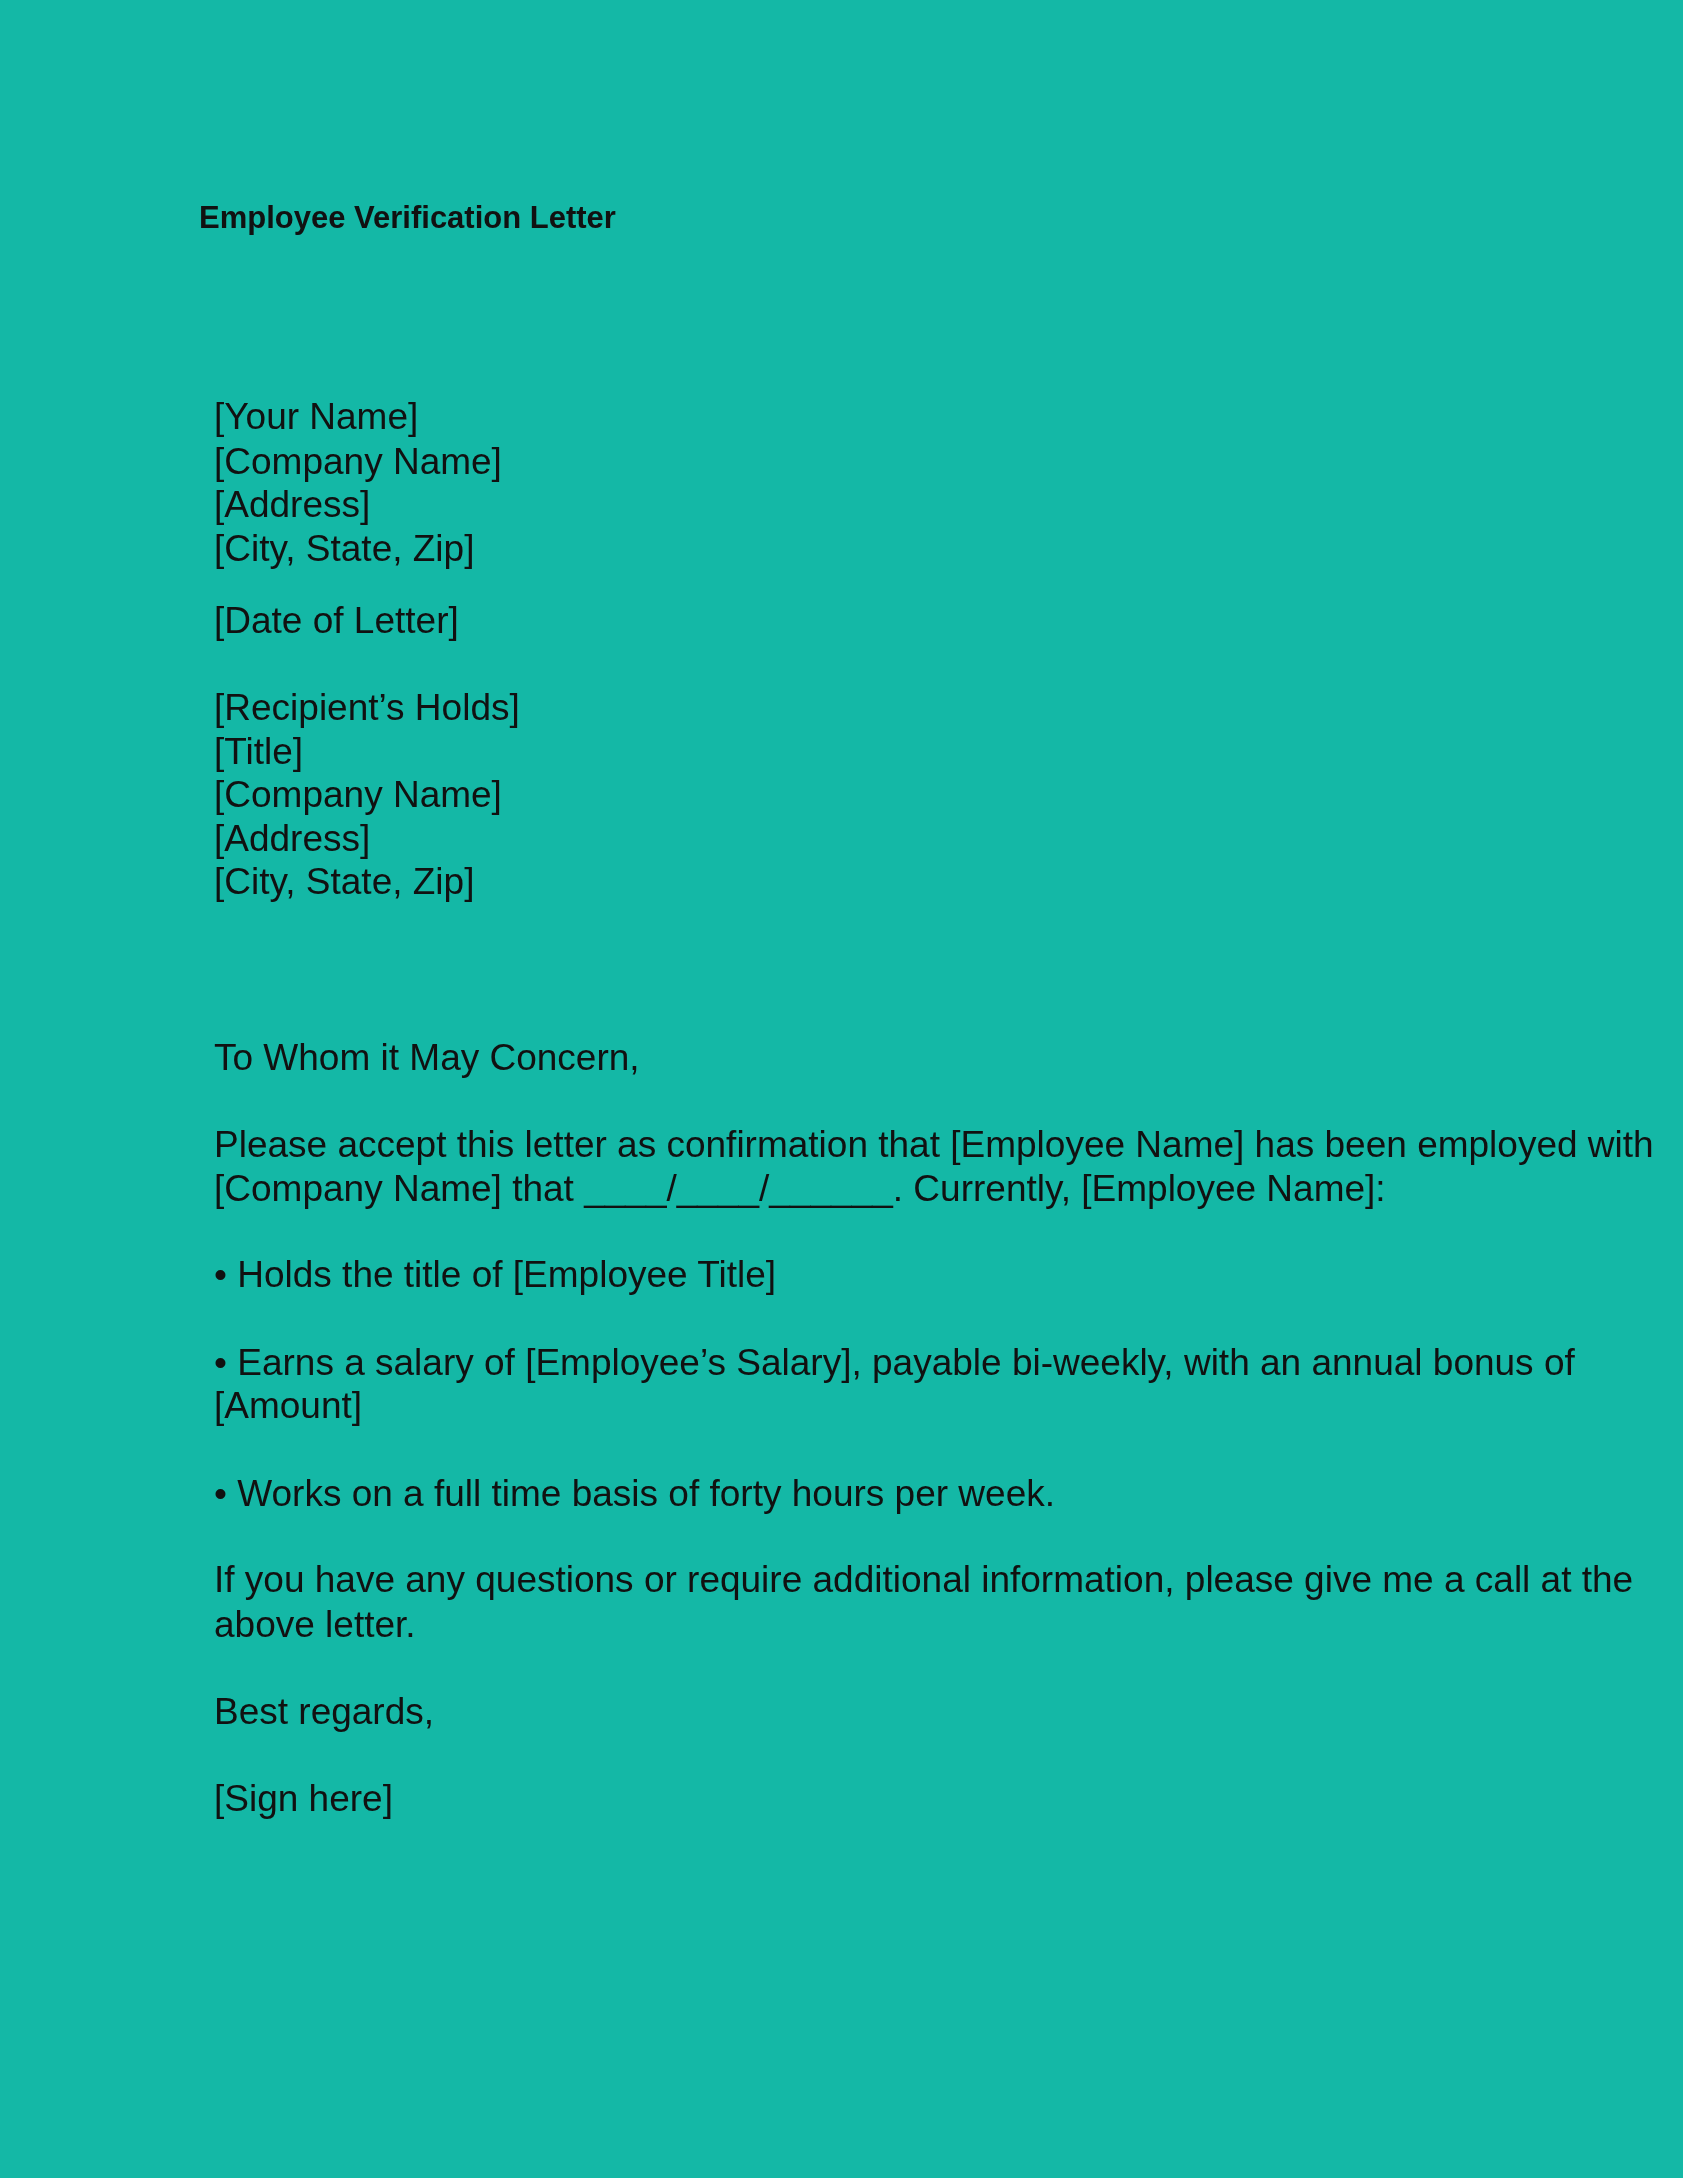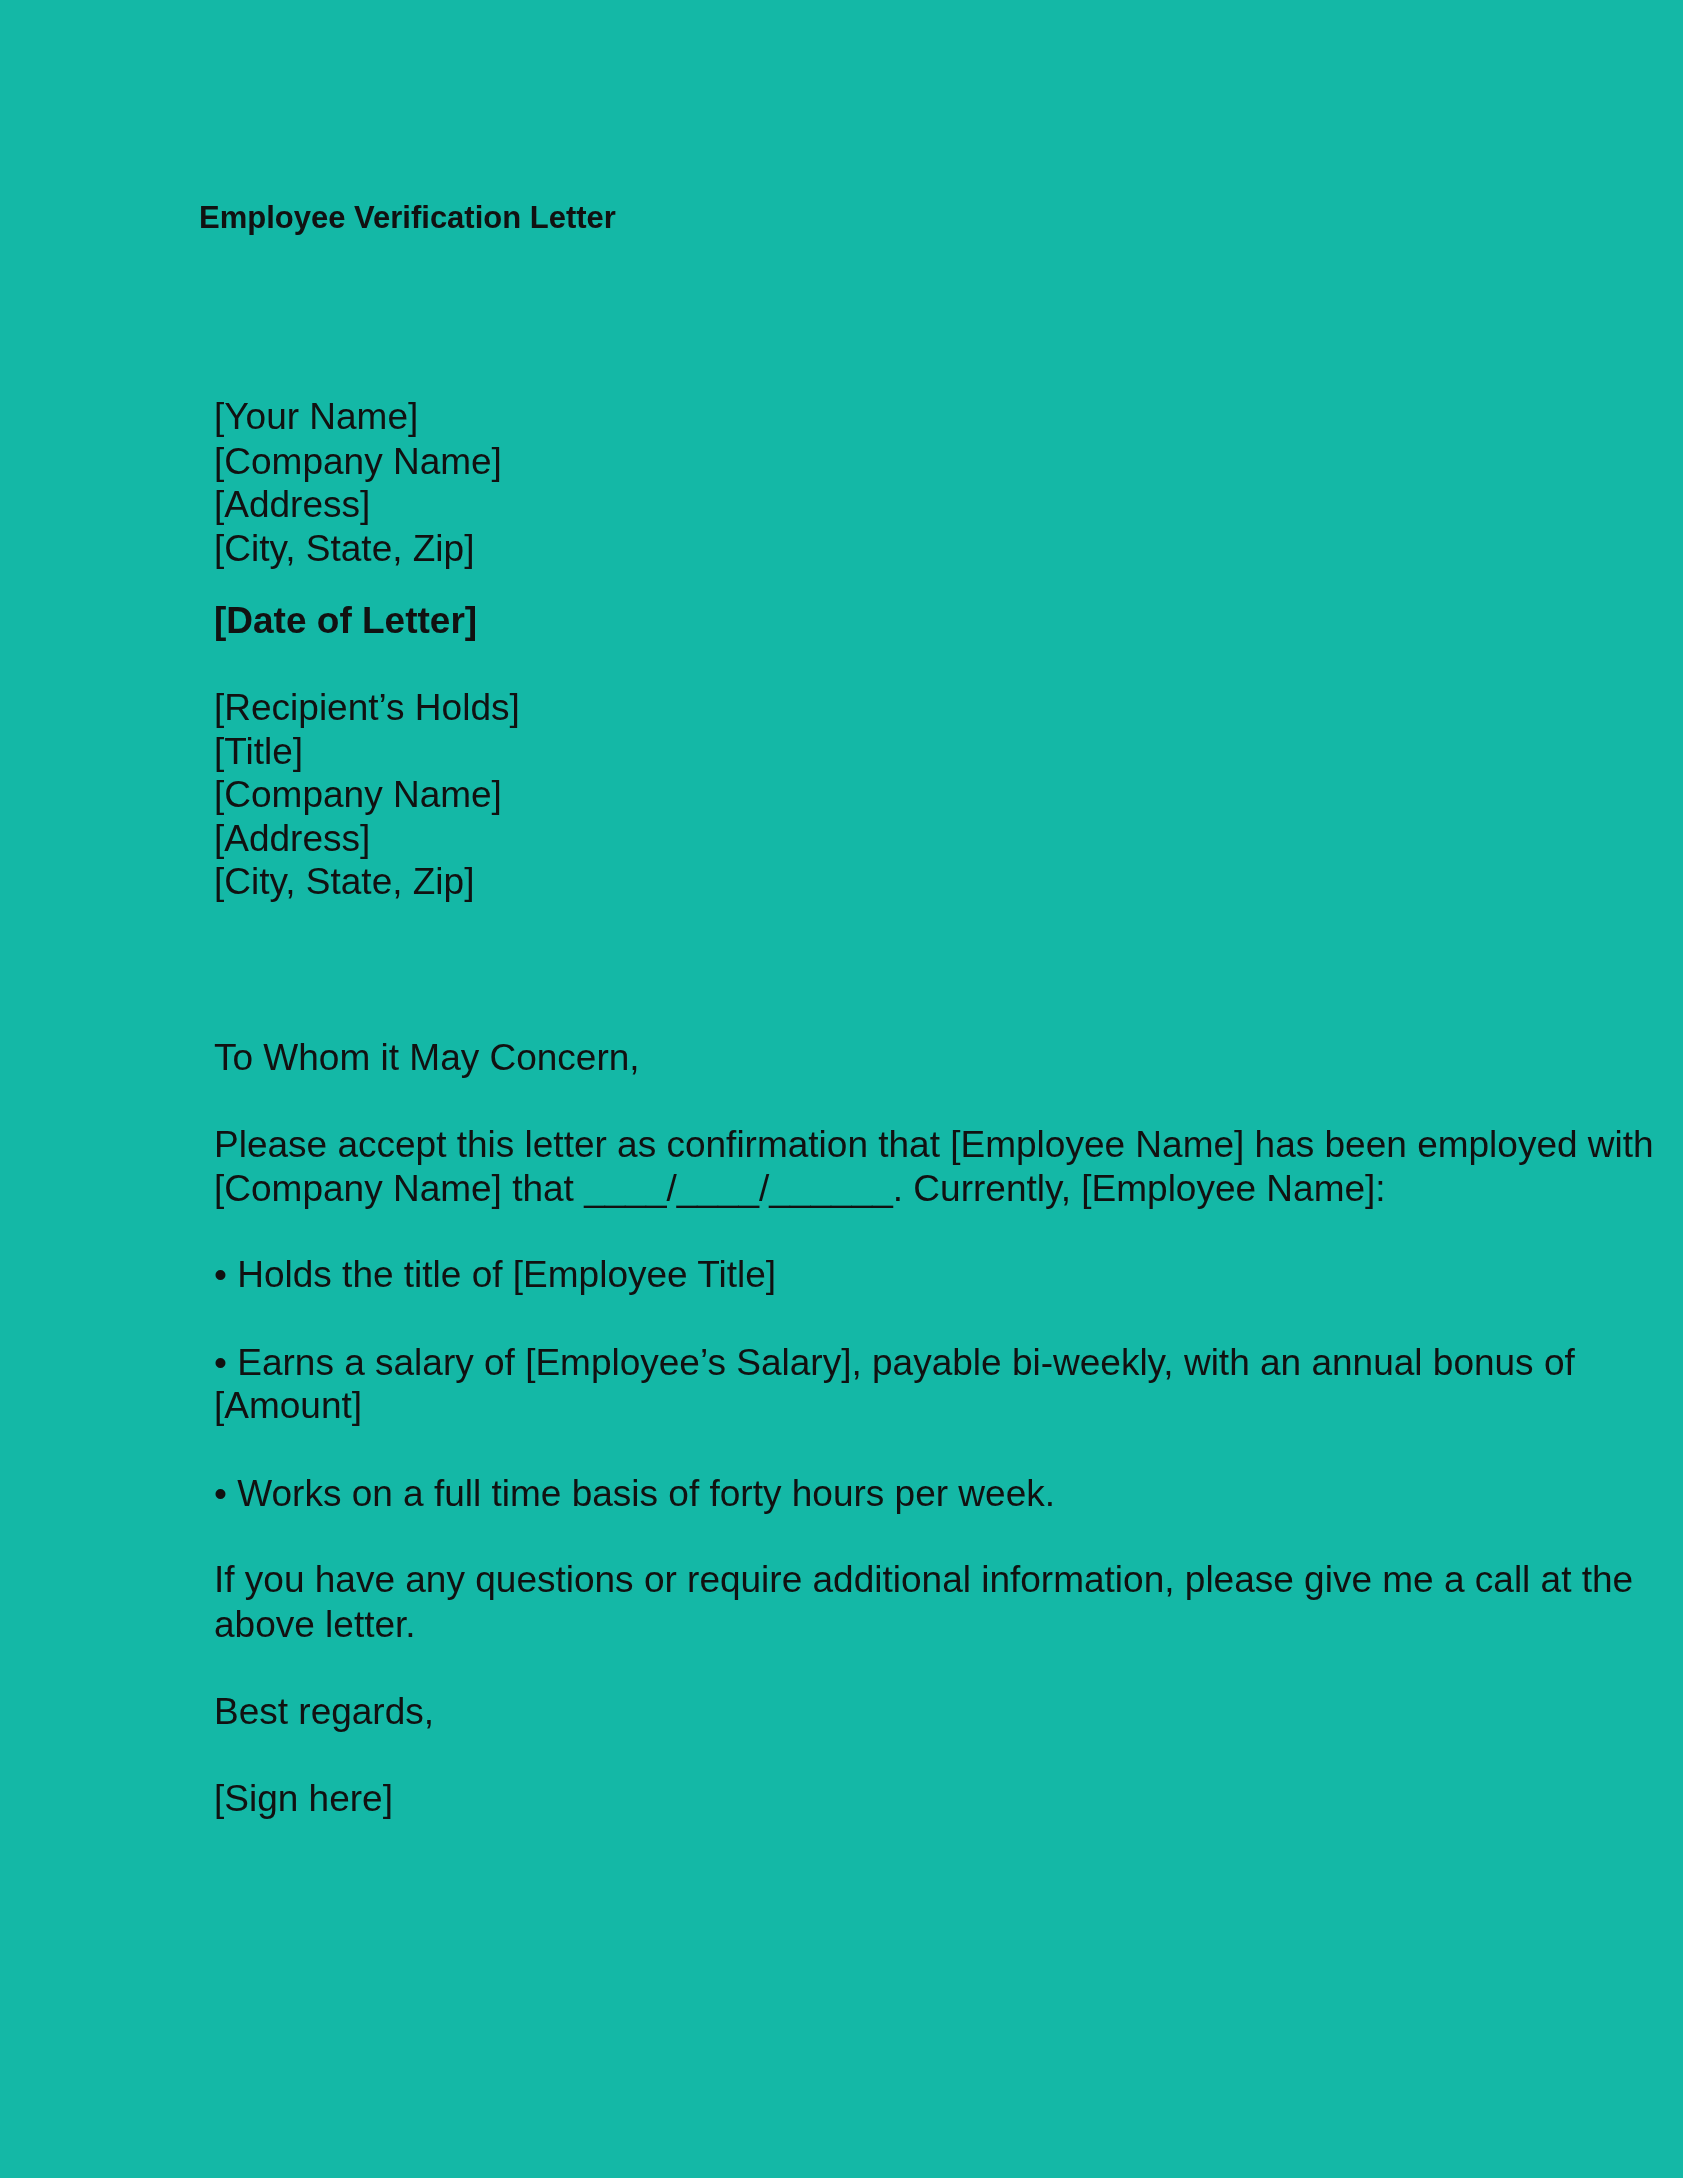--- a/index.html
+++ b/index.html
@@ -48,21 +48,21 @@
 
   <h1 class="title" style="top:202px;">Employee Verification Letter</h1>
 
   <div>
     <p class="line" style="top:385px;">[Your Name]</p>
     <p class="line" style="top:430px;">[Company Name]</p>
     <p class="line" style="top:473px;">[Address]</p>
     <p class="line" style="top:517px;">[City, State, Zip]</p>
   </div>
 
-  <p class="line" style="top:589px;font-weight:bold;">[Date of Letter]</p>
+  <p class="line" style="top:589px;">[Date of Letter]</p>
 
   <div>
     <p class="line" style="top:676px;">[Recipient’s Holds]</p>
     <p class="line" style="top:720px;text-align:right;">[Title]</p>
     <p class="line" style="top:763px;">[Company Name]</p>
     <p class="line" style="top:807px;">[Address]</p>
     <p class="line" style="top:850px;">[City, State, Zip]</p>
   </div>
 
 

